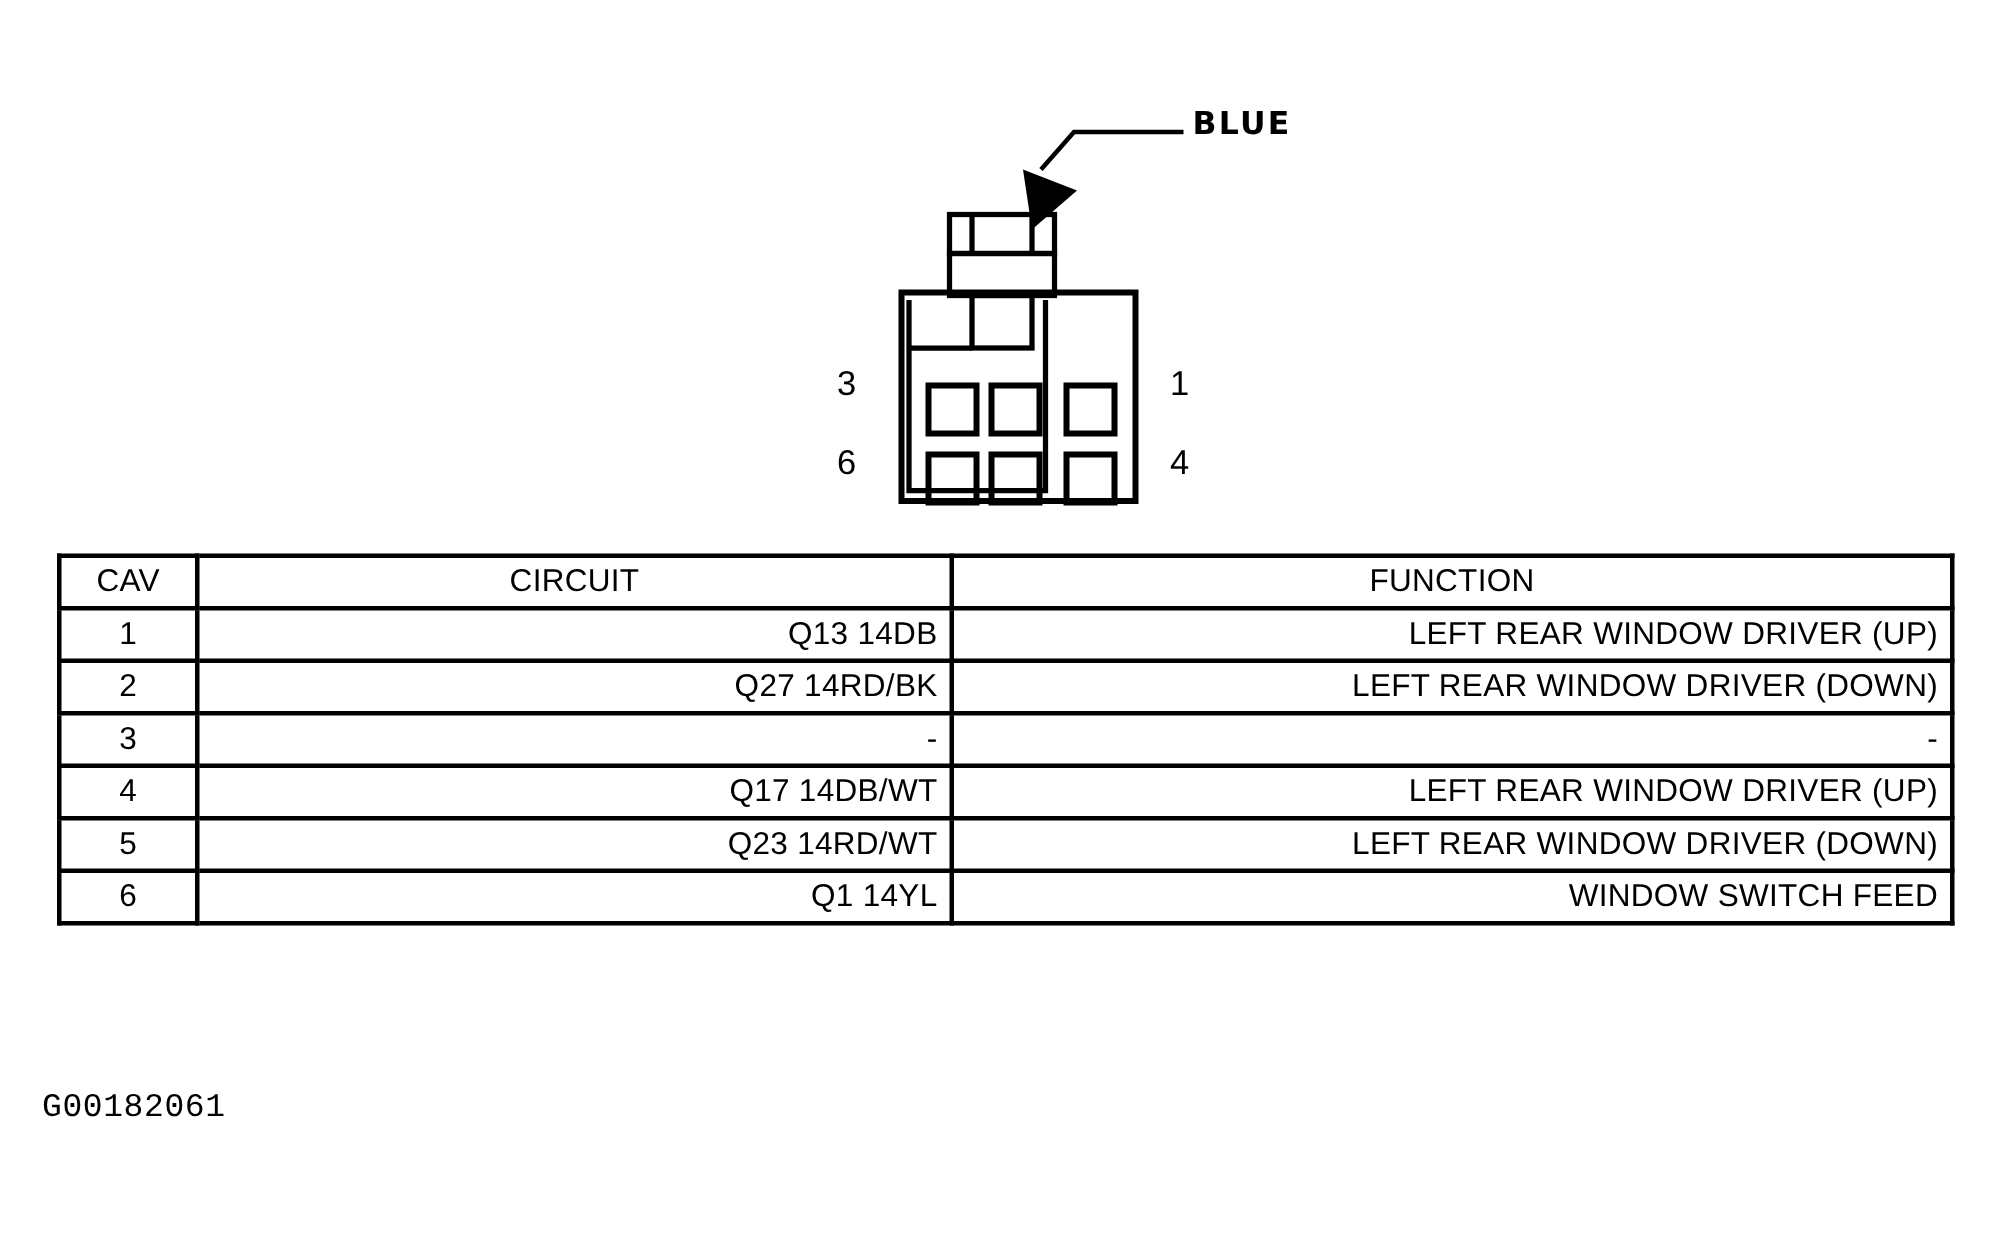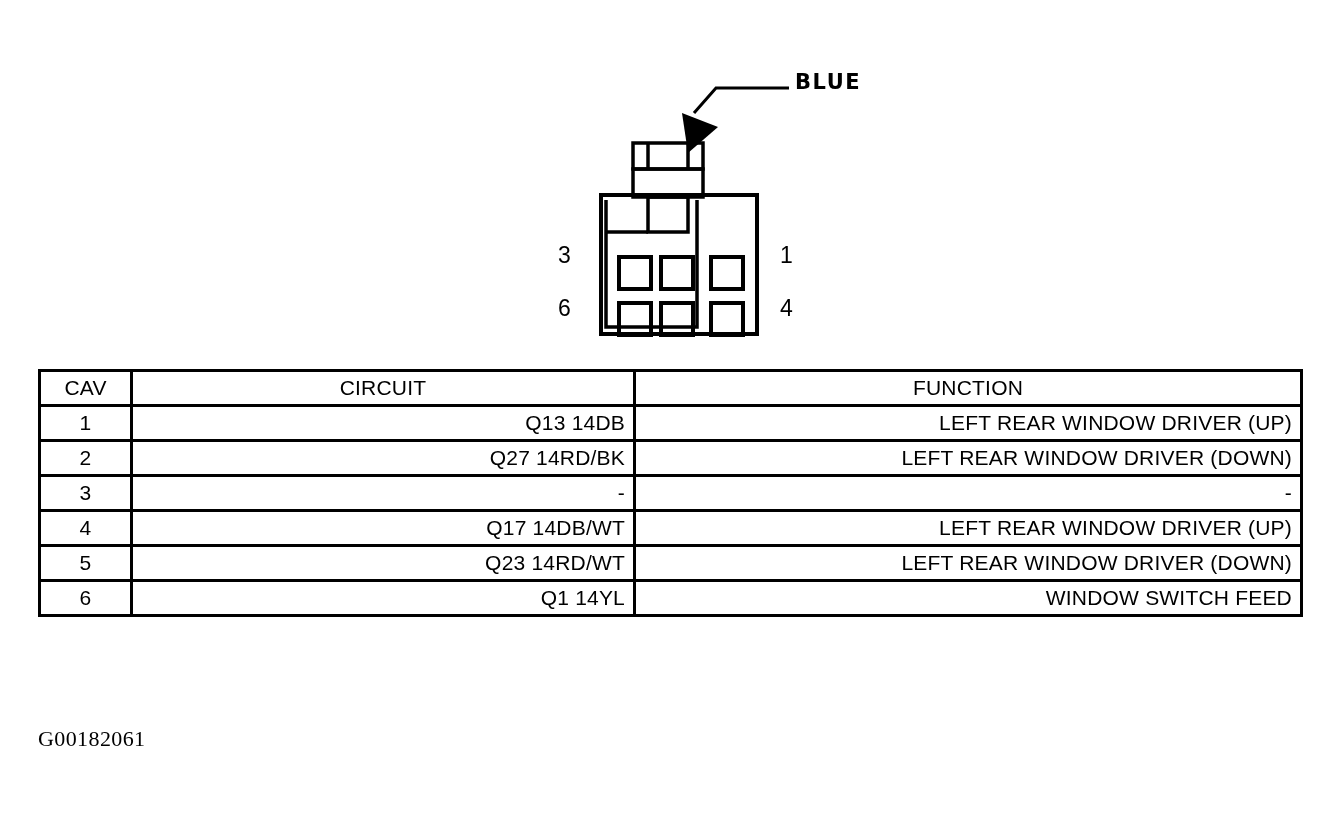--- a/index.html
+++ b/index.html
@@ -84,23 +84,23 @@
   #pinout-table col.col-function { width: 667px; }
 
   .cell-cav      { text-align: center; }
   .cell-circuit  { text-align: right; padding-left: 12px; }
   .cell-function { text-align: right; padding-left: 12px; }
   .head-cav, .head-circuit, .head-function { text-align: center; }
 
   
   #figure-caption {
     position: absolute;
-    left: 38px;
+    left: 28px;
     top: 728px;
-    font-family: Liberation Serif, serif;
+    font-family: Liberation Mono, monospace;
     font-size: 22px;
     letter-spacing: 0.4px;
     line-height: 1;
     white-space: nowrap;
     text-align: right;
   }
 </style>
 </head>
 <body>
 

